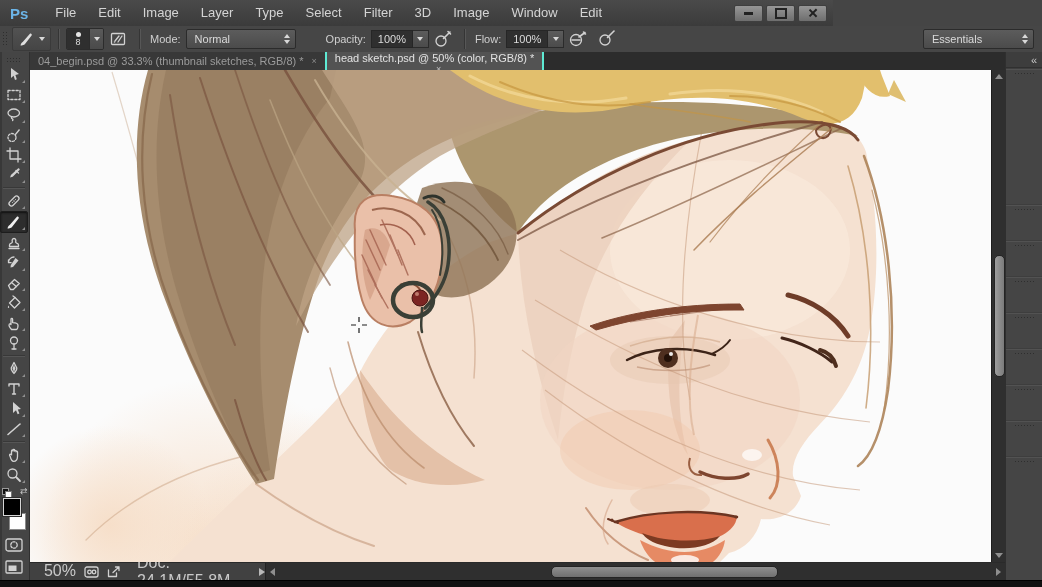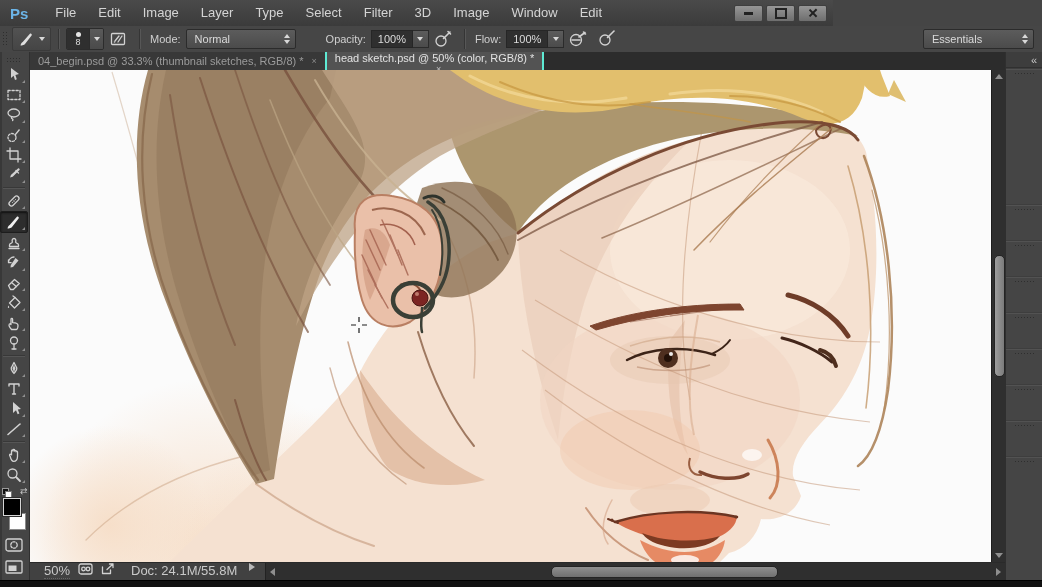--- a/index.html
+++ b/index.html
@@ -82,21 +82,21 @@
   .canvas-wrap svg{display:block;}
   .vscroll{position:absolute;right:0;top:0;width:14px;height:492px;background:#2f2f2f;
     border-left:1px solid #1e1e1e;box-sizing:border-box;}
   .varr{position:absolute;left:3px;width:0;height:0;border-left:4px solid transparent;border-right:4px solid transparent;}
   .varr.up{top:4px;border-bottom:5px solid #8f8f8f;}
   .varr.down{bottom:4px;border-top:5px solid #8f8f8f;}
   .vthumb{position:absolute;left:2px;top:185px;width:9px;height:120px;border-radius:5px;
     background:linear-gradient(90deg,#9d9d9d,#7b7b7b);border:1px solid #242424;}
   
   .bottomrow{height:18px;display:flex;background:#414141;border-top:1px solid #2a2a2a;box-sizing:border-box;}
-  .statusbar{width:235px;display:flex;align-items:flex-start;color:#c9c9c9;font-size:13px;}
+  .statusbar{width:235px;display:flex;align-items:center;color:#c9c9c9;font-size:16px;}
   .zoom-field{margin-left:14px;border-bottom:1px dotted #666;}
   .st-icon{margin-left:8px;display:flex;align-items:center;}
   .doc-info{margin-left:16px;}
   .flyout-tri{margin-left:12px;width:0;height:0;border-top:4px solid transparent;border-bottom:4px solid transparent;border-left:6px solid #b9b9b9;}
   .hscroll{position:relative;flex:1;background:#2f2f2f;border-left:1px solid #222;}
   .harr{position:absolute;top:5px;width:0;height:0;border-top:4px solid transparent;border-bottom:4px solid transparent;}
   .harr.left{left:4px;border-right:5px solid #8f8f8f;}
   .harr.right{right:4px;border-left:5px solid #8f8f8f;}
   .hthumb{position:absolute;left:285px;top:3px;width:225px;height:10px;border-radius:5px;
     background:linear-gradient(#8f8f8f,#707070);border:1px solid #242424;}

